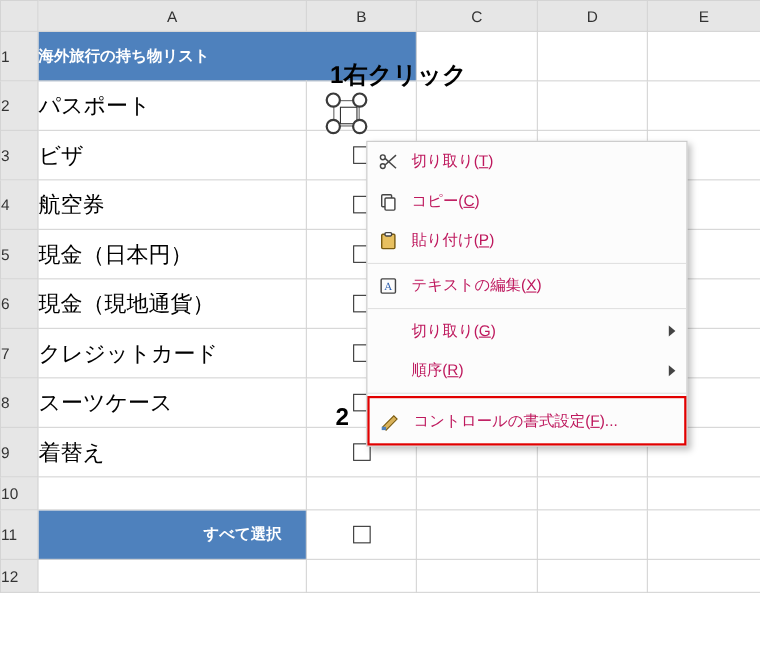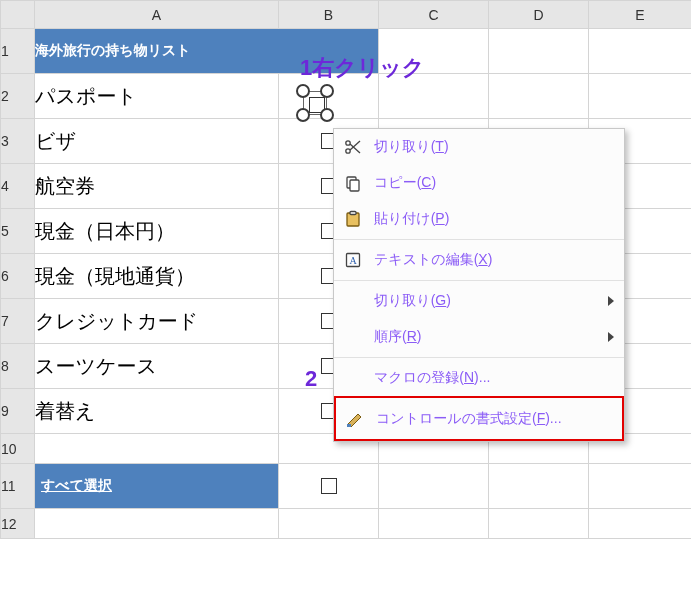--- a/index.html
+++ b/index.html
@@ -147,21 +147,21 @@
     border:1px solid #c8c8c8;
     box-shadow: 3px 3px 6px rgba(0,0,0,0.25);
     font-size: 14px;
     z-index: 10;
   }
   .context-menu .item {
     display:flex;
     align-items:center;
     height: 36px;
     padding: 0 10px 0 8px;
-    color:#8b5cf6;
+    color:#be185d;
     position:relative;
   }
   .context-menu .item .icon {
     width: 22px;
     height: 22px;
     margin-right: 10px;
     flex-shrink:0;
     display:flex;
     align-items:center;
     justify-content:center;
@@ -183,21 +183,21 @@
     border:2px solid #e20000;
     box-sizing:border-box;
     height:45px;
   }
   .context-menu .item .accel-underline { text-decoration: underline; }
 
   
   .ic-stroke { stroke:#444; fill:none; stroke-width:1.3; }
 
   
-  .ann-red { color:#6d28d9; }
+  .ann-red { color:#000000; }
 
 </style>
 </head>
 <body>
 
 <div class="sheet">
 
   <table class="grid">
     <colgroup>
       <col class="c-rowhdr">
@@ -323,21 +323,21 @@
       <th class="rowhdr">10</th>
       <td class="cell"></td>
       <td class="cell"></td>
       <td class="cell"></td>
       <td class="cell"></td>
       <td class="cell"></td>
     </tr>
 
     <tr>
       <th class="rowhdr">11</th>
-      <td class="bluehdr" style="text-align:left; padding:4px 6px;text-decoration:underline;">すべて選択</td>
+      <td class="bluehdr" style="text-align:right; padding:4px 22px;">すべて選択</td>
       <td class="cell black-border centered">
         <div class="cb-wrap">
               <span class="checkbox"></span>
             </div>
       </td>
       <td class="cell"></td>
       <td class="cell"></td>
       <td class="cell"></td>
     </tr>
 
@@ -428,24 +428,20 @@
     </div>
 
     <div class="item">
       <span class="icon"></span>
       <span class="label"><span>順序(</span><span class="accel-underline">R</span><span>)</span></span>
       <span class="sub-arrow"></span>
     </div>
 
     <div class="sep"></div>
 
-    <div class="item">
-      <span class="icon"></span>
-      <span class="label"><span>マクロの登録(</span><span class="accel-underline">N</span><span>)...</span></span>
-    </div>
 
     <div class="item highlight">
       <span class="icon">
         <svg width="18" height="18" viewBox="0 0 18 18">
             <g>
               <path d="M2 14 L12 4 L15 7 L5 17 Z" fill="#d9b25a" stroke="#7a5b10" stroke-width="1"></path>
               <rect x="1" y="14" width="4" height="3" fill="#4e81bd"></rect>
             </g>
           </svg>
       </span>

